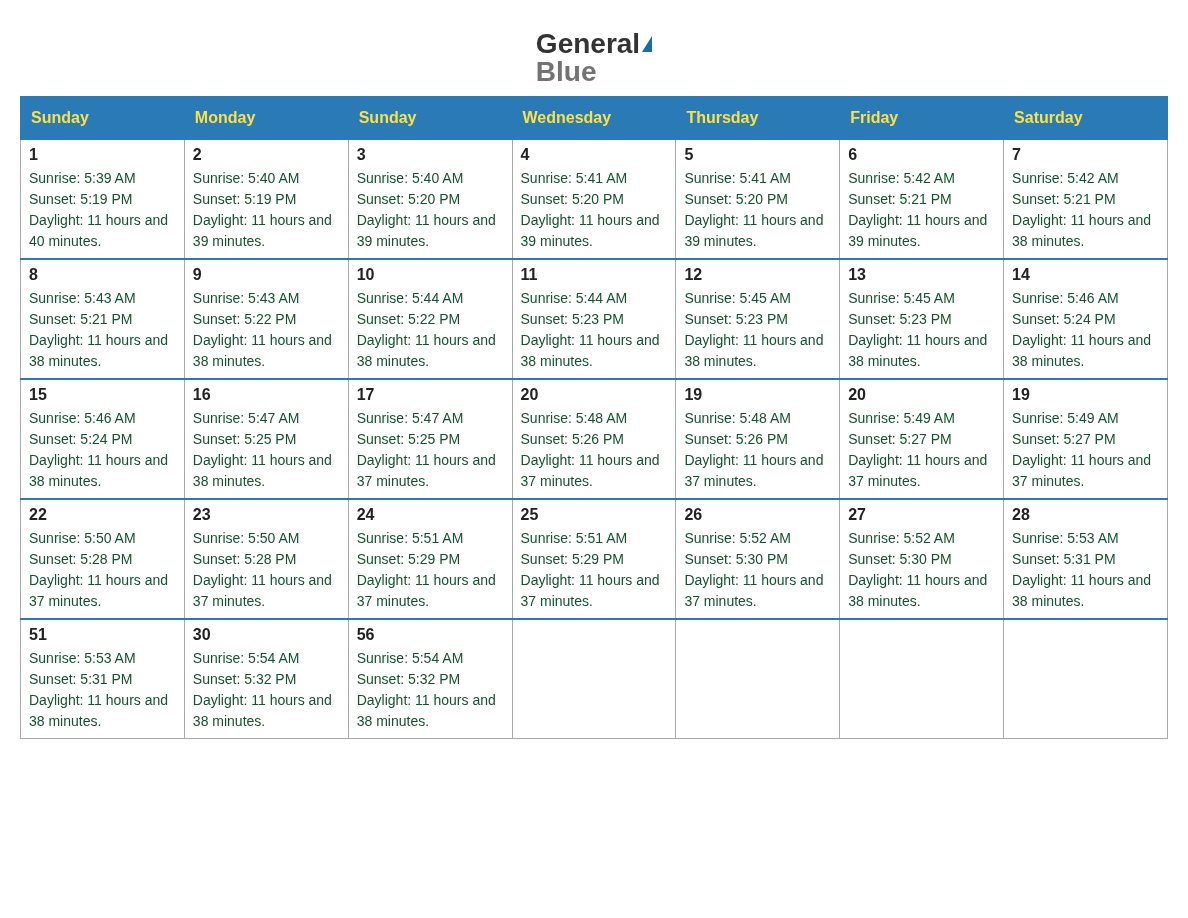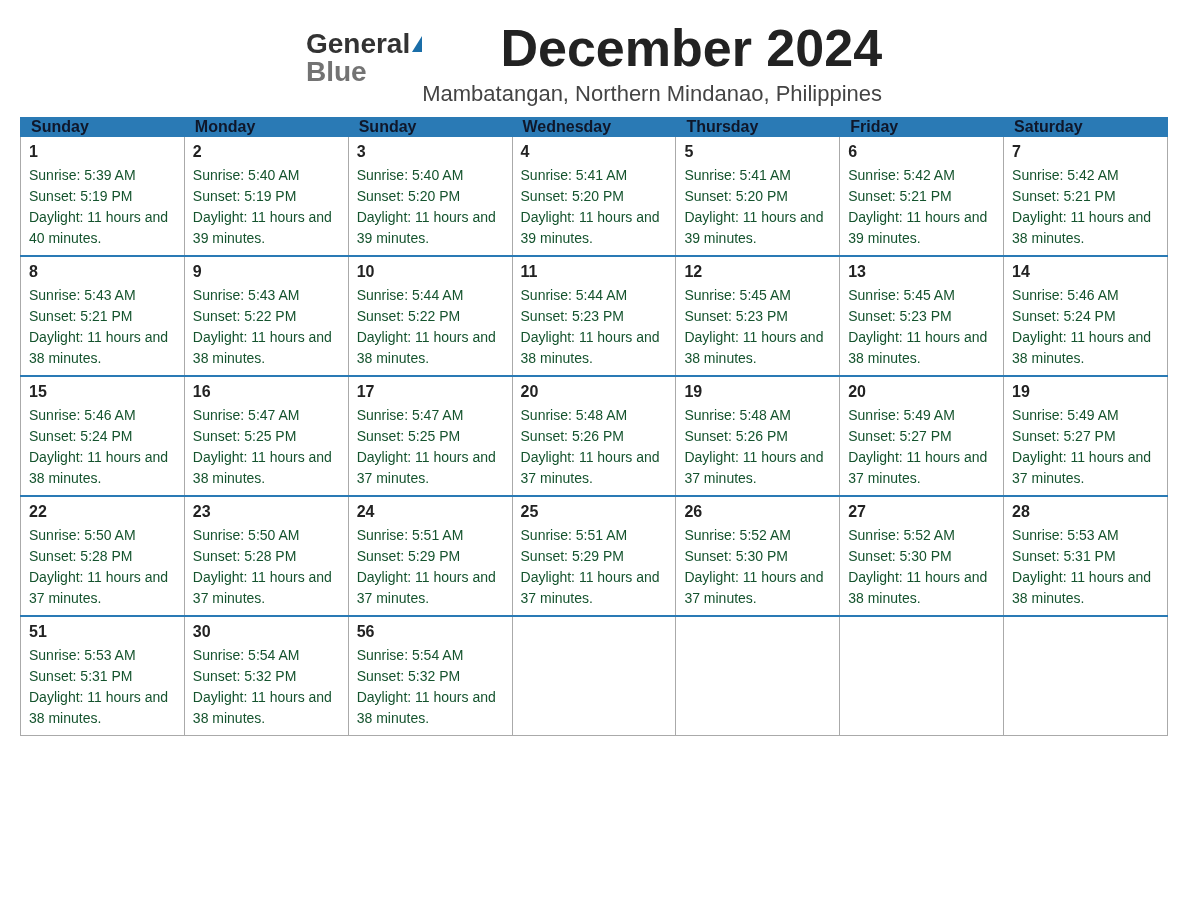--- a/index.html
+++ b/index.html
@@ -57,24 +57,24 @@
       color: #444;
       margin-top: 4px;
     }
     .calendar-table {
       width: 100%;
       border-collapse: collapse;
       margin-top: 10px;
     }
     .calendar-table th {
       background-color: #2a7ab5;
-      color: #0f172a;
+      color: #fde047;
       font-size: 16px;
       font-weight: bold;
-      padding: 0 10px;
+      padding: 12px 10px;
       text-align: left;
       border: 1px solid #2a7ab5;
     }
     .calendar-table td {
       vertical-align: top;
       border: 1px solid #aaa;
       padding: 6px 8px;
       width: 14.28%;
       font-size: 13px;
       color: #222;
@@ -101,24 +101,20 @@
 </head>
 <body>
 
 <div class="header">
   <div class="logo">
     <div style="display:flex; align-items:center;">
       <span class="logo-general">General</span>
       <span class="logo-triangle"></span>
     </div>
     <span class="logo-blue">Blue</span>
-  </div>
-  <div class="title-section">
-    <div class="month-title">December 2024</div>
-    <div class="subtitle">Mambatangan, Northern Mindanao, Philippines</div>
   </div>
 </div>
 
 <table class="calendar-table">
   <thead>
     <tr>
     <th>Sunday</th>
         <th>Monday</th>
         <th>Sunday</th>
         <th>Wednesday</th>

